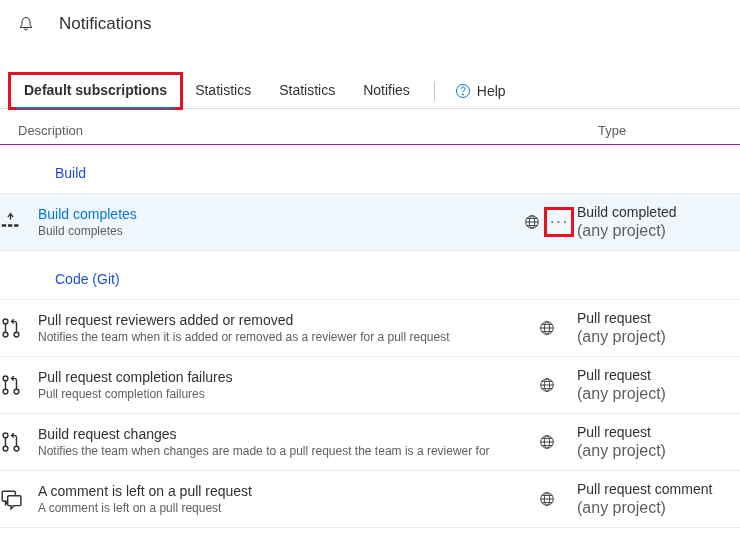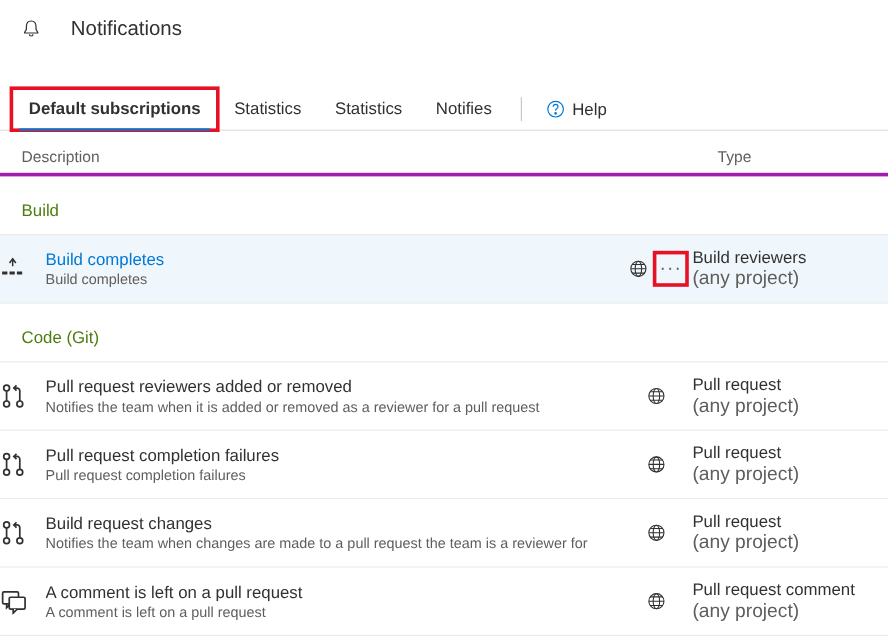--- a/index.html
+++ b/index.html
@@ -61,30 +61,31 @@
     display: flex;
     align-items: center;
     gap: 6px;
     padding: 8px 10px;
     cursor: pointer;
     color: #323130;
   }
   .cols {
     display: flex;
     padding: 14px 18px 6px 18px;
-    border-bottom: 3px solid #a21caf;
+    border-bottom: 1px solid #a21caf;
     color: #605e5c;
     font-size: 13px;
   }
   .col-desc { flex: 0 0 580px; }
   .col-type { flex: 1; }
   .section-head {
     padding: 20px 18px 12px 18px;
-    color: #4d7c0f;
-    font-size: 14px;
+    color: #1d4ed8;
+    font-size: 14px;
+    margin-left: 37px;
   }
   .row {
     display: flex;
     align-items: center;
     padding: 10px 18px 10px 0;
     min-height: 54px;
     border-top: 1px solid #edebe9;
   }
   .section .row:last-child {
     border-bottom: 1px solid #edebe9;
@@ -207,21 +208,21 @@
         </div>
         <div class="row-mid">
           <span>
             <svg width="18" height="18" viewBox="0 0 20 20">
               <use href="#ic-globe"></use>
             </svg>
           </span>
           <div class="more-btn more-highlight">···</div>
         </div>
         <div class="row-type">
-          <div class="t-title">Build reviewers</div>
+          <div class="t-title">Build completed</div>
           <div class="t-sub">(any project)</div>
         </div>
       </div>
     </div>
     <div class="section">
       <div class="section-head">Code (Git)</div>
       <div class="row">
         <div class="row-icon">
           <svg width="22" height="22" viewBox="0 0 20 20">
             <use href="#ic-pr"></use>

